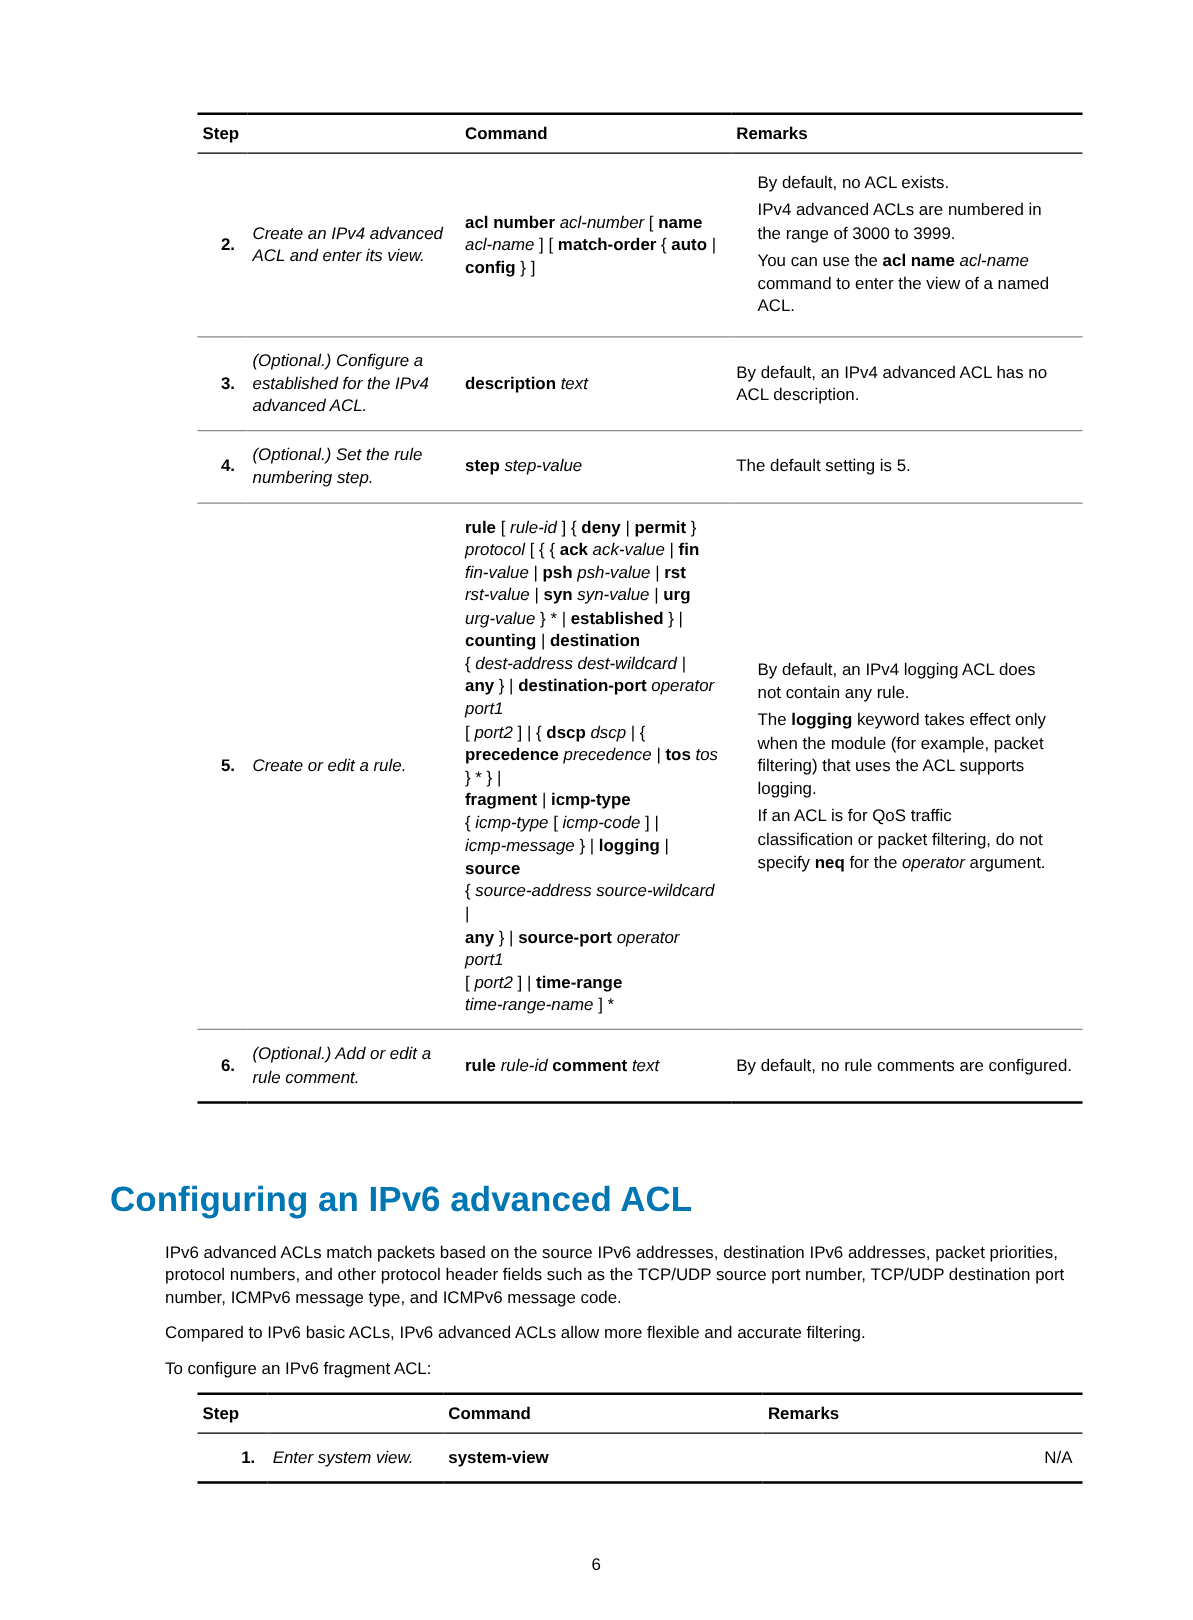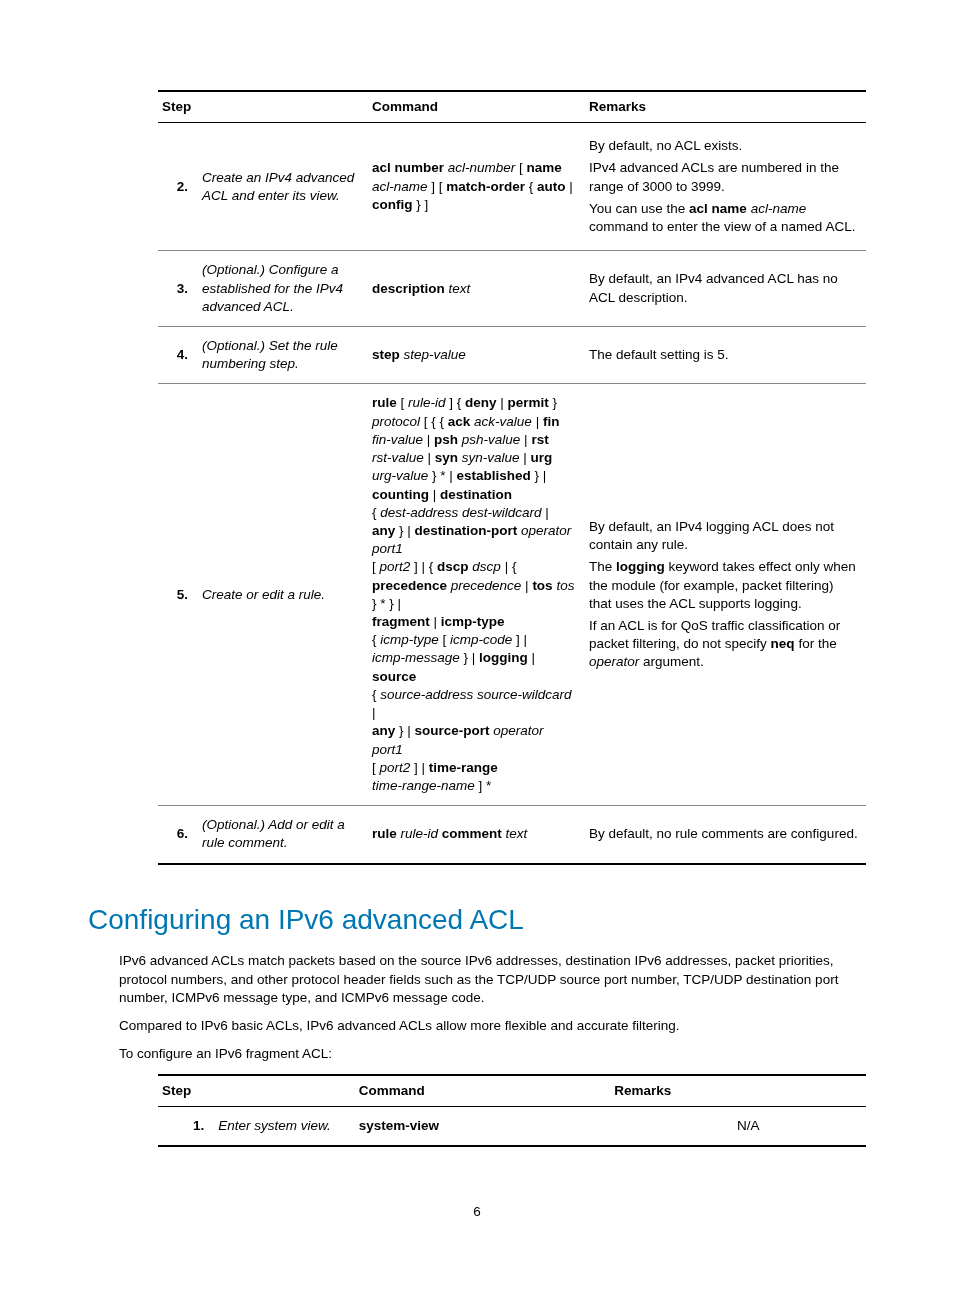--- a/index.html
+++ b/index.html
@@ -46,38 +46,38 @@
     width: 26px;
     vertical-align: middle;
   }
   td.steptext { width: 158px; font-style: italic; }
   td.command { width: 205px; }
   td.remarks { }
   .b { font-weight: bold; }
   .i { font-style: italic; }
   h2 {
     font-family: Arial, Helvetica, sans-serif;
-    font-weight: normal;
+    font-weight: bold;
     color: #0077b3;
     font-size: 28px;
-    margin: 36px 0 14px 0;
+    margin: 58px 0 14px 0;
   }
   p.body {
-    margin: 10px 0 10px 31px;
+    margin: 10px 0 10px 44px;
   }
   .tbl2 td.stepnum { width:26px; }
   .tbl2 td.steptext { width: 88px; }
   .tbl2 td.command { width: 170px; margin-left: 20px; }
-  .tbl2 td.remarks { text-align: center; padding-left: 28px;}
+  .tbl2 td.remarks { text-align: right; padding-left: 28px;}
   .pagenum {
     text-align: center;
     margin-top: 56px;
     font-size: 13.5px;
   }
-  .remblock { margin: 4px 0; }
+  .remblock { margin: 4px 17px; }
   .tbl2 thead th:nth-child(3){ width:170px;}
   .tbl2 thead th:nth-child(1){ }
 </style>
 </head>
 <body>
 
 <table>
   <thead>
     <tr>
       <th colspan="2">Step</th>

